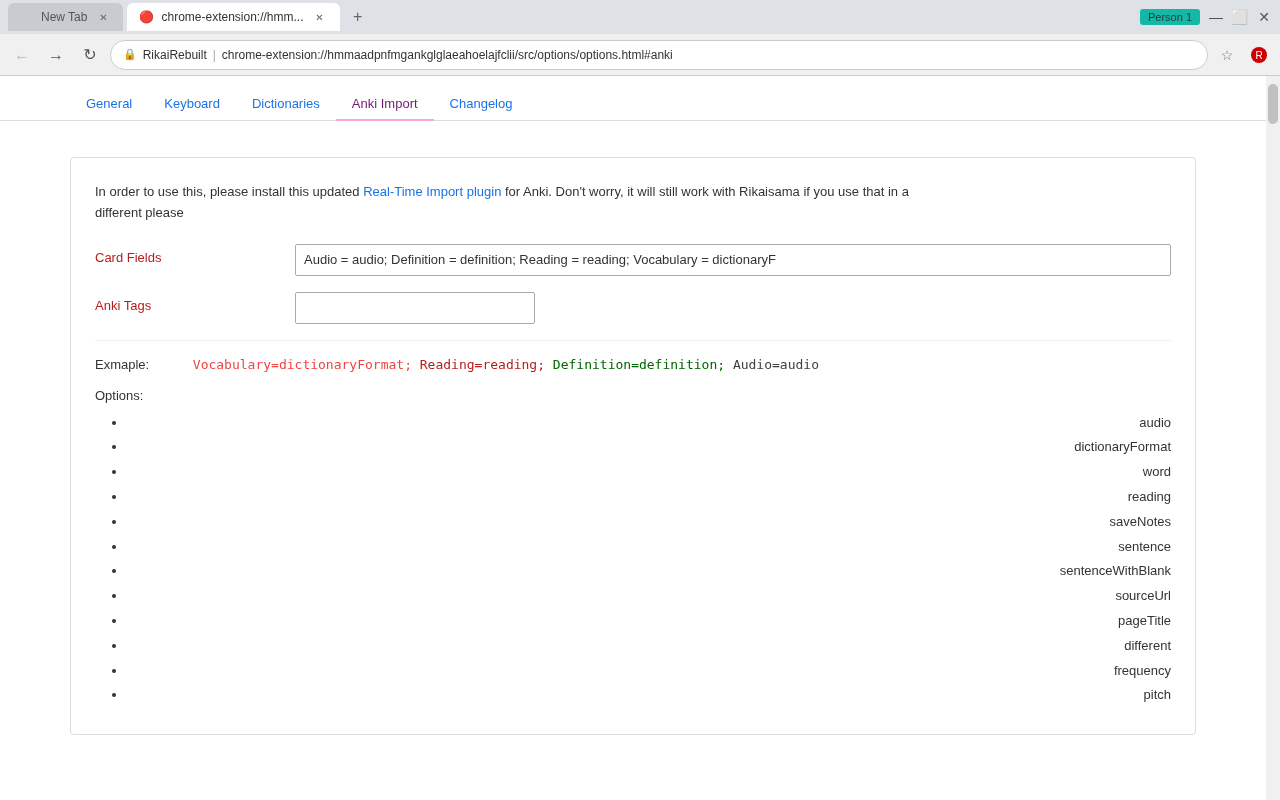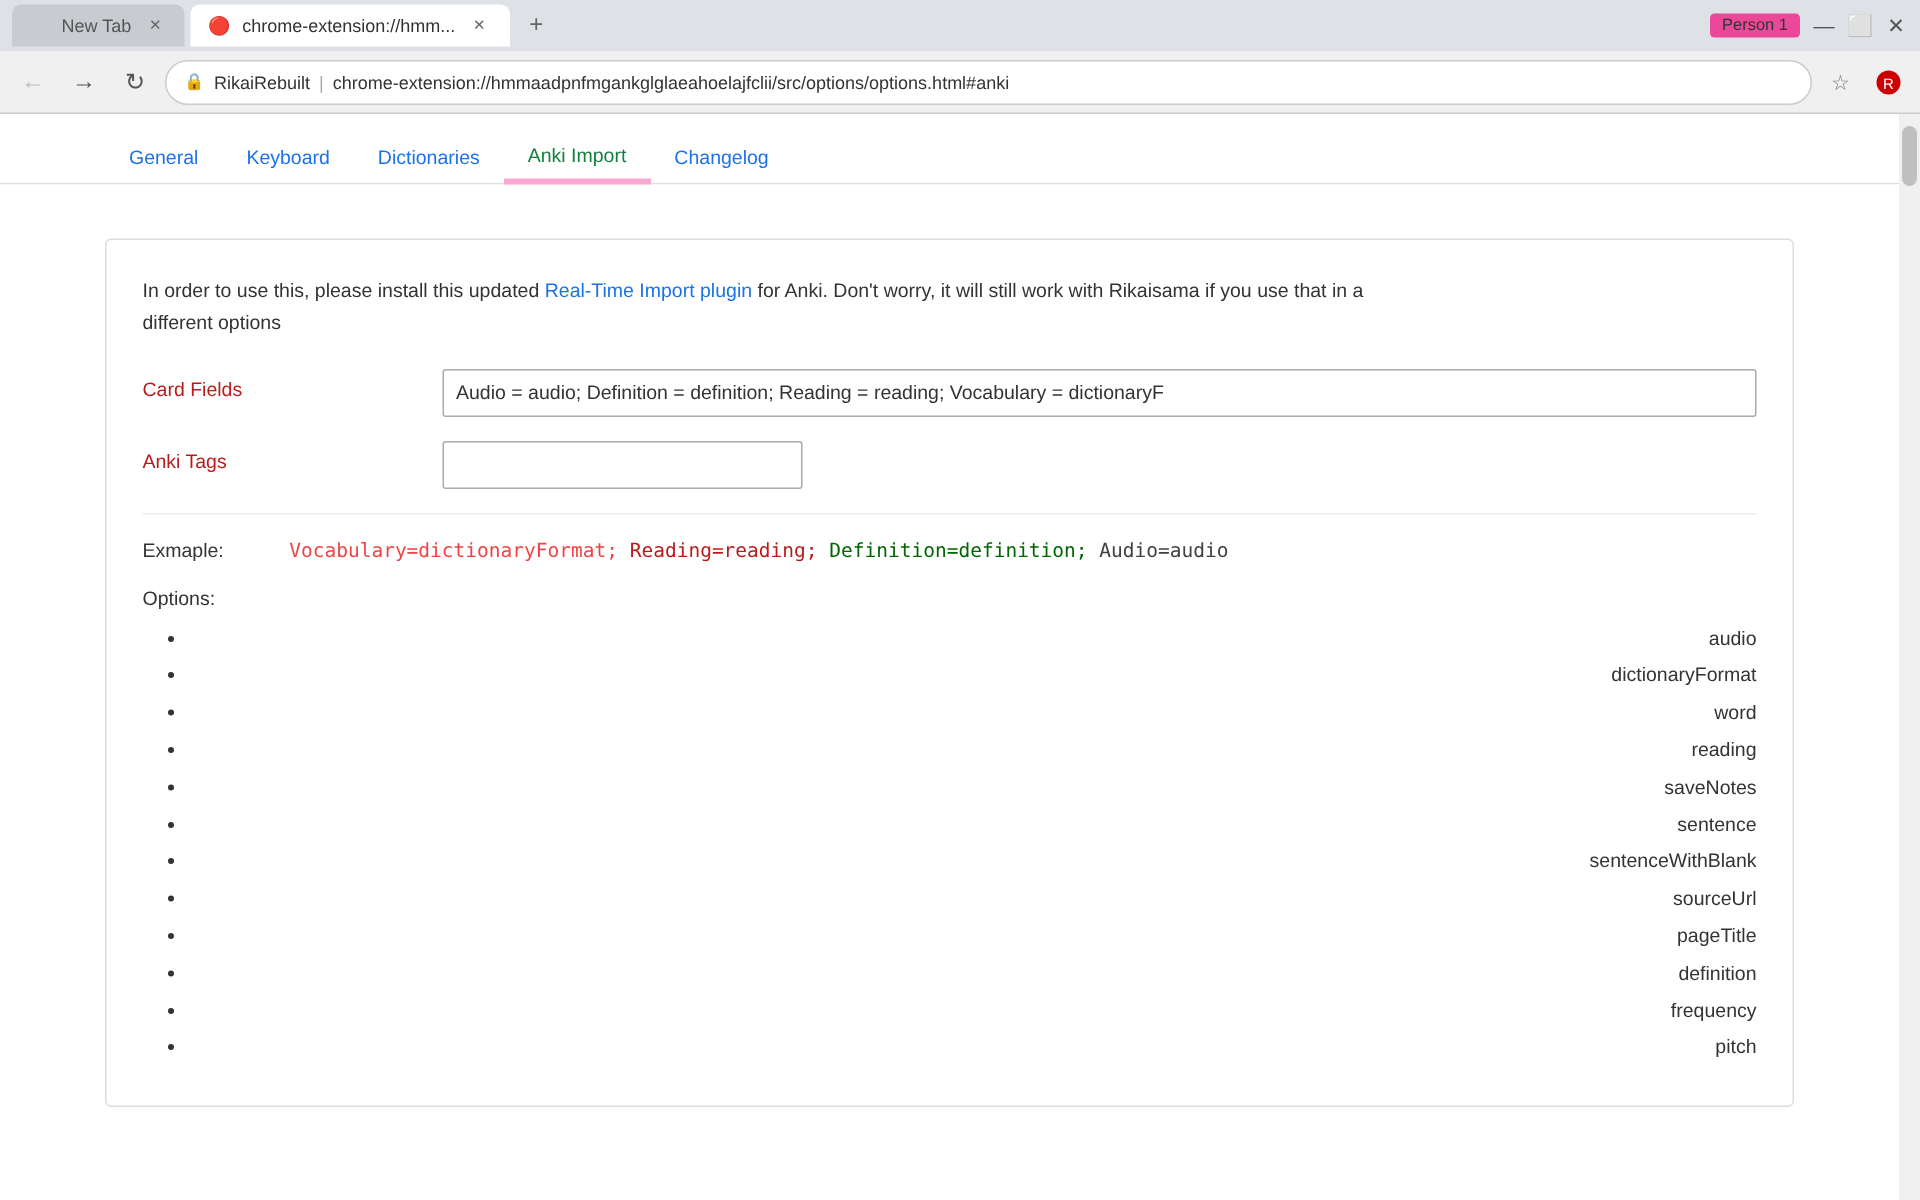--- a/index.html
+++ b/index.html
@@ -11,41 +11,41 @@
     
     .title-bar { height: 34px; background: #dee1e6; display: flex; align-items: center; padding: 0 8px; gap: 4px; }
     .tab { display: flex; align-items: center; height: 28px; padding: 0 12px; border-radius: 6px 6px 0 0; font-size: 12px; gap: 8px; cursor: pointer; }
     .tab.inactive { background: #c8cbd0; color: #555; padding-left: 33px; }
     .tab.active { background: white; color: #333; }
     .tab-close { font-size: 10px; color: #666; cursor: pointer; border: none; background: none; border-radius: 50%; width: 16px; height: 16px; display: flex; align-items: center; justify-content: center; }
     .tab-favicon { width: 14px; height: 14px; display: flex; align-items: center; justify-content: center; }
     .tab-add { width: 28px; height: 28px; display: flex; align-items: center; justify-content: center; background: none; border: none; font-size: 16px; color: #666; cursor: pointer; }
     .window-controls { margin-left: auto; display: flex; gap: 8px; }
     .win-btn { width: 16px; height: 16px; border: none; background: none; cursor: pointer; display: flex; align-items: center; justify-content: center; font-size: 14px; color: #555; }
-    .profile-btn { background: #ec4899; border-radius: 3px; padding: 2px 8px; font-size: 11px; color: #333; border: none; cursor: pointer; }
+    .profile-btn { background: #14b8a6; border-radius: 3px; padding: 2px 8px; font-size: 11px; color: #333; border: none; cursor: pointer; }
 
     
     .address-bar { height: 42px; background: #f0f0f0; display: flex; align-items: center; padding: 0 8px; gap: 6px; border-bottom: 1px solid #ccc; }
     .nav-btn { width: 28px; height: 28px; border: none; background: none; cursor: pointer; color: #555; font-size: 16px; display: flex; align-items: center; justify-content: center; border-radius: 50%; }
     .nav-btn.disabled { color: #bbb; cursor: default; }
     .url-bar { flex: 1; height: 30px; border: 1px solid #ccc; border-radius: 15px; background: white; display: flex; align-items: center; padding: 0 12px; font-size: 12px; color: #333; gap: 6px; }
     .url-lock { color: #555; font-size: 11px; }
     .url-text { flex: 1; font-size: 12px; color: #333; overflow: hidden; text-overflow: ellipsis; white-space: nowrap; }
     .url-action-btn { width: 26px; height: 26px; border: none; background: none; cursor: pointer; color: #777; display: flex; align-items: center; justify-content: center; font-size: 14px; }
 
     
     .page-content { flex: 1; background: white; display: flex; overflow: hidden; }
     .main-area { flex: 1; overflow-y: auto; padding: 0; }
     .scrollbar { width: 14px; background: #f0f0f0; display: flex; flex-direction: column; align-items: center; }
     .scroll-thumb { width: 10px; margin: 2px auto; background: #c0c0c0; border-radius: 5px; height: 40px; margin-top: 8px; }
 
     
     .tabs-nav { display: flex; border-bottom: 1px solid #ddd; padding: 12px 70px 0 70px; background: white; }
     .tab-item { padding: 8px 16px; font-size: 13px; cursor: pointer; color: #1a73e8; border: none; background: none; border-bottom: 2px solid transparent; margin-bottom: -1px; }
-    .tab-item.active { color: #15803d; border-bottom: 4px solid #f9a8d4; font-weight: normal; }
+    .tab-item.active { color: #701a75; border-bottom: 2px solid #f9a8d4; font-weight: normal; }
 
     
     .page-body { padding: 20px 70px; background: white; }
 
     
     .content-box { border: 1px solid #ddd; border-radius: 4px; padding: 24px; margin-top: 16px; }
 
     .info-text { font-size: 13px; line-height: 1.6; color: #333; margin-bottom: 20px; }
     .info-text strong { font-weight: normal; }
     .info-text a { color: #1a73e8; text-decoration: none; }
@@ -127,21 +127,21 @@
         <button class="tab-item">Keyboard</button>
         <button class="tab-item">Dictionaries</button>
         <button class="tab-item active">Anki Import</button>
         <button class="tab-item">Changelog</button>
       </div>
 
       <div class="page-body">
         <div class="content-box">
 
           <p class="info-text">
-            <span>In order to use this, please install this </span><strong>updated</strong> <a href="#">Real-Time Import plugin</a><span> for Anki. Don't worry, it will still work with Rikaisama if you use that in a</span><br><span>different options</span>
+            <span>In order to use this, please install this </span><strong>updated</strong> <a href="#">Real-Time Import plugin</a><span> for Anki. Don't worry, it will still work with Rikaisama if you use that in a</span><br><span>different please</span>
           </p>
 
           <div class="form-row">
             <label class="form-label">Card Fields</label>
             <div class="form-control">
               <input type="text" class="text-input" value="Audio = audio; Definition = definition; Reading = reading; Vocabulary = dictionaryF" style="">
             </div>
           </div>
 
           <div class="form-row">
@@ -162,21 +162,21 @@
           <ul class="options-list">
             <li>audio</li>
             <li>dictionaryFormat</li>
             <li>word</li>
             <li>reading</li>
             <li>saveNotes</li>
             <li>sentence</li>
             <li>sentenceWithBlank</li>
             <li>sourceUrl</li>
             <li>pageTitle</li>
-            <li>definition</li>
+            <li>different</li>
             <li>frequency</li>
             <li>pitch</li>
           </ul>
 
         </div>
       </div>
     </div>
 
     <div class="scrollbar">
       <div class="scroll-thumb"></div>

